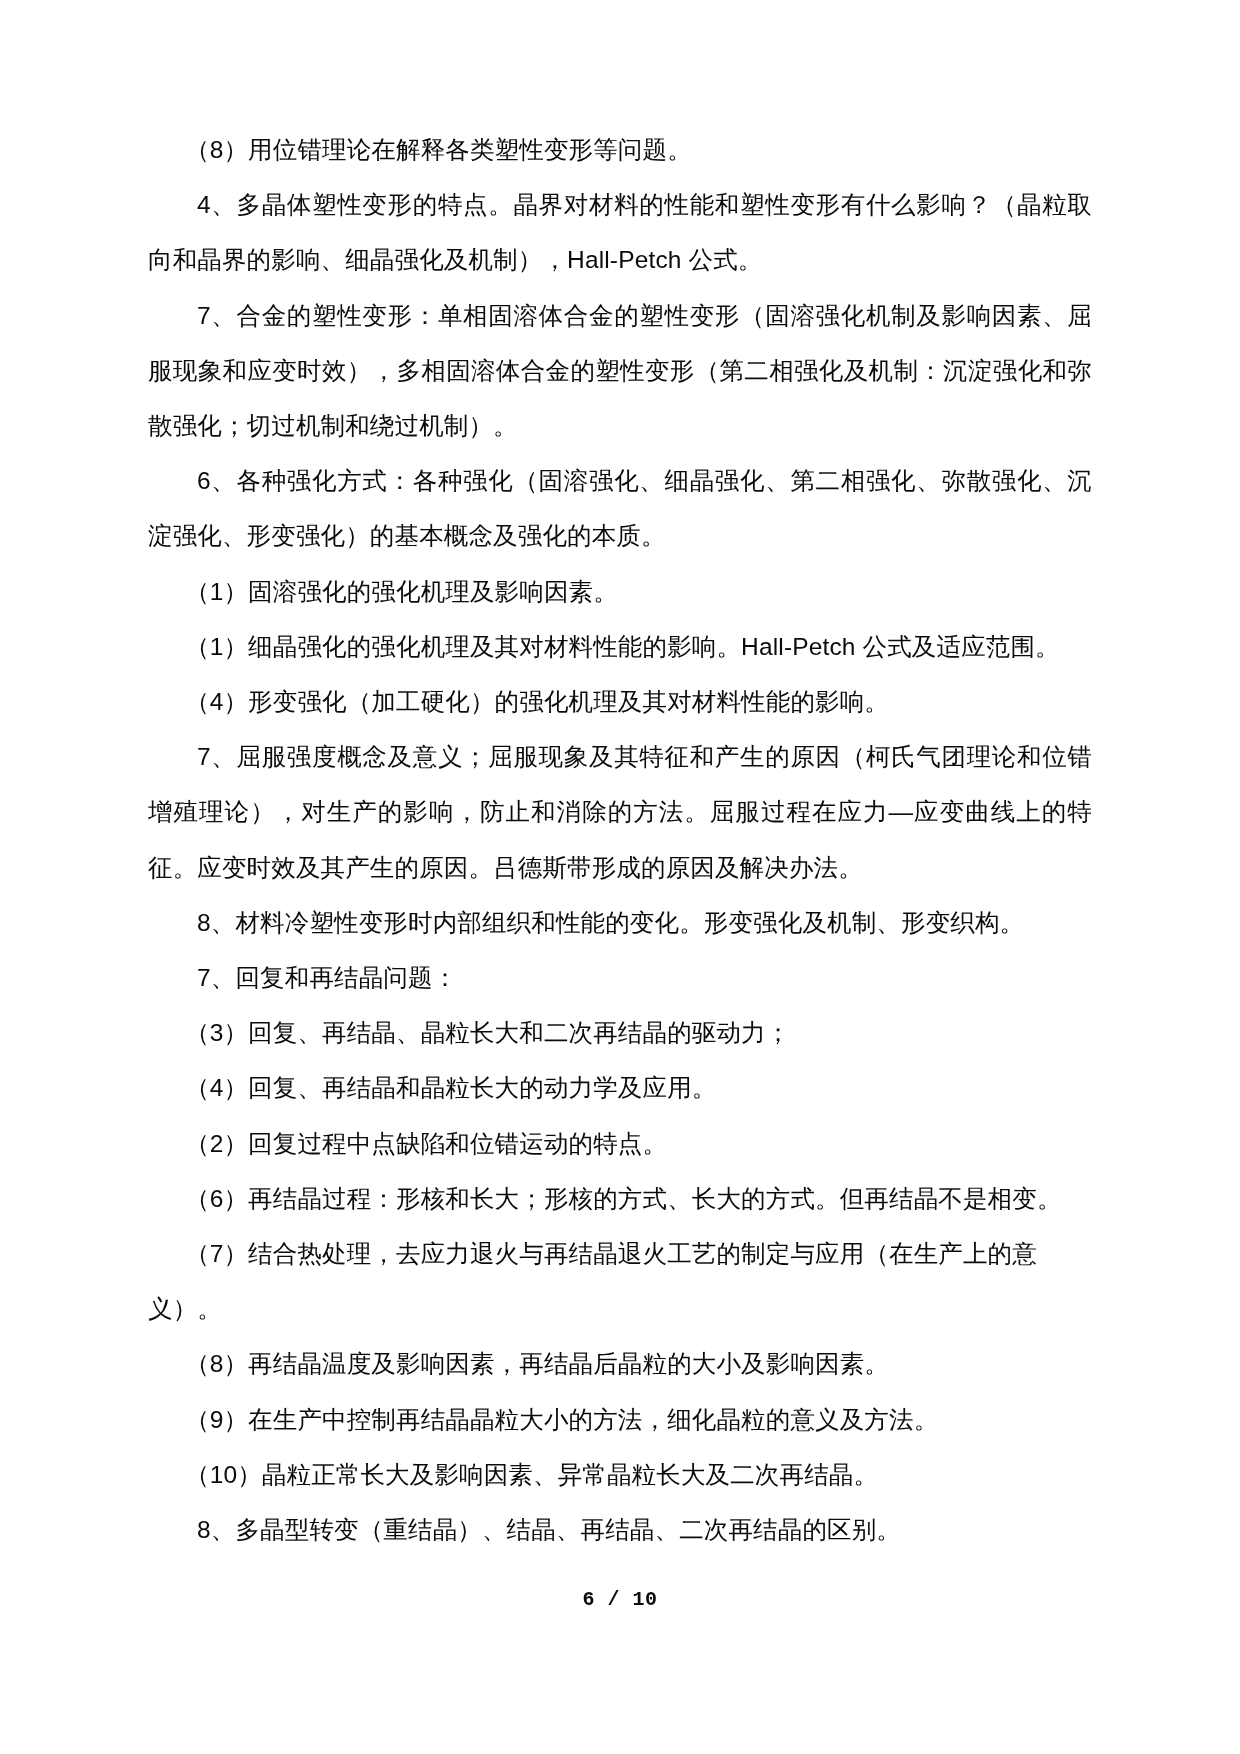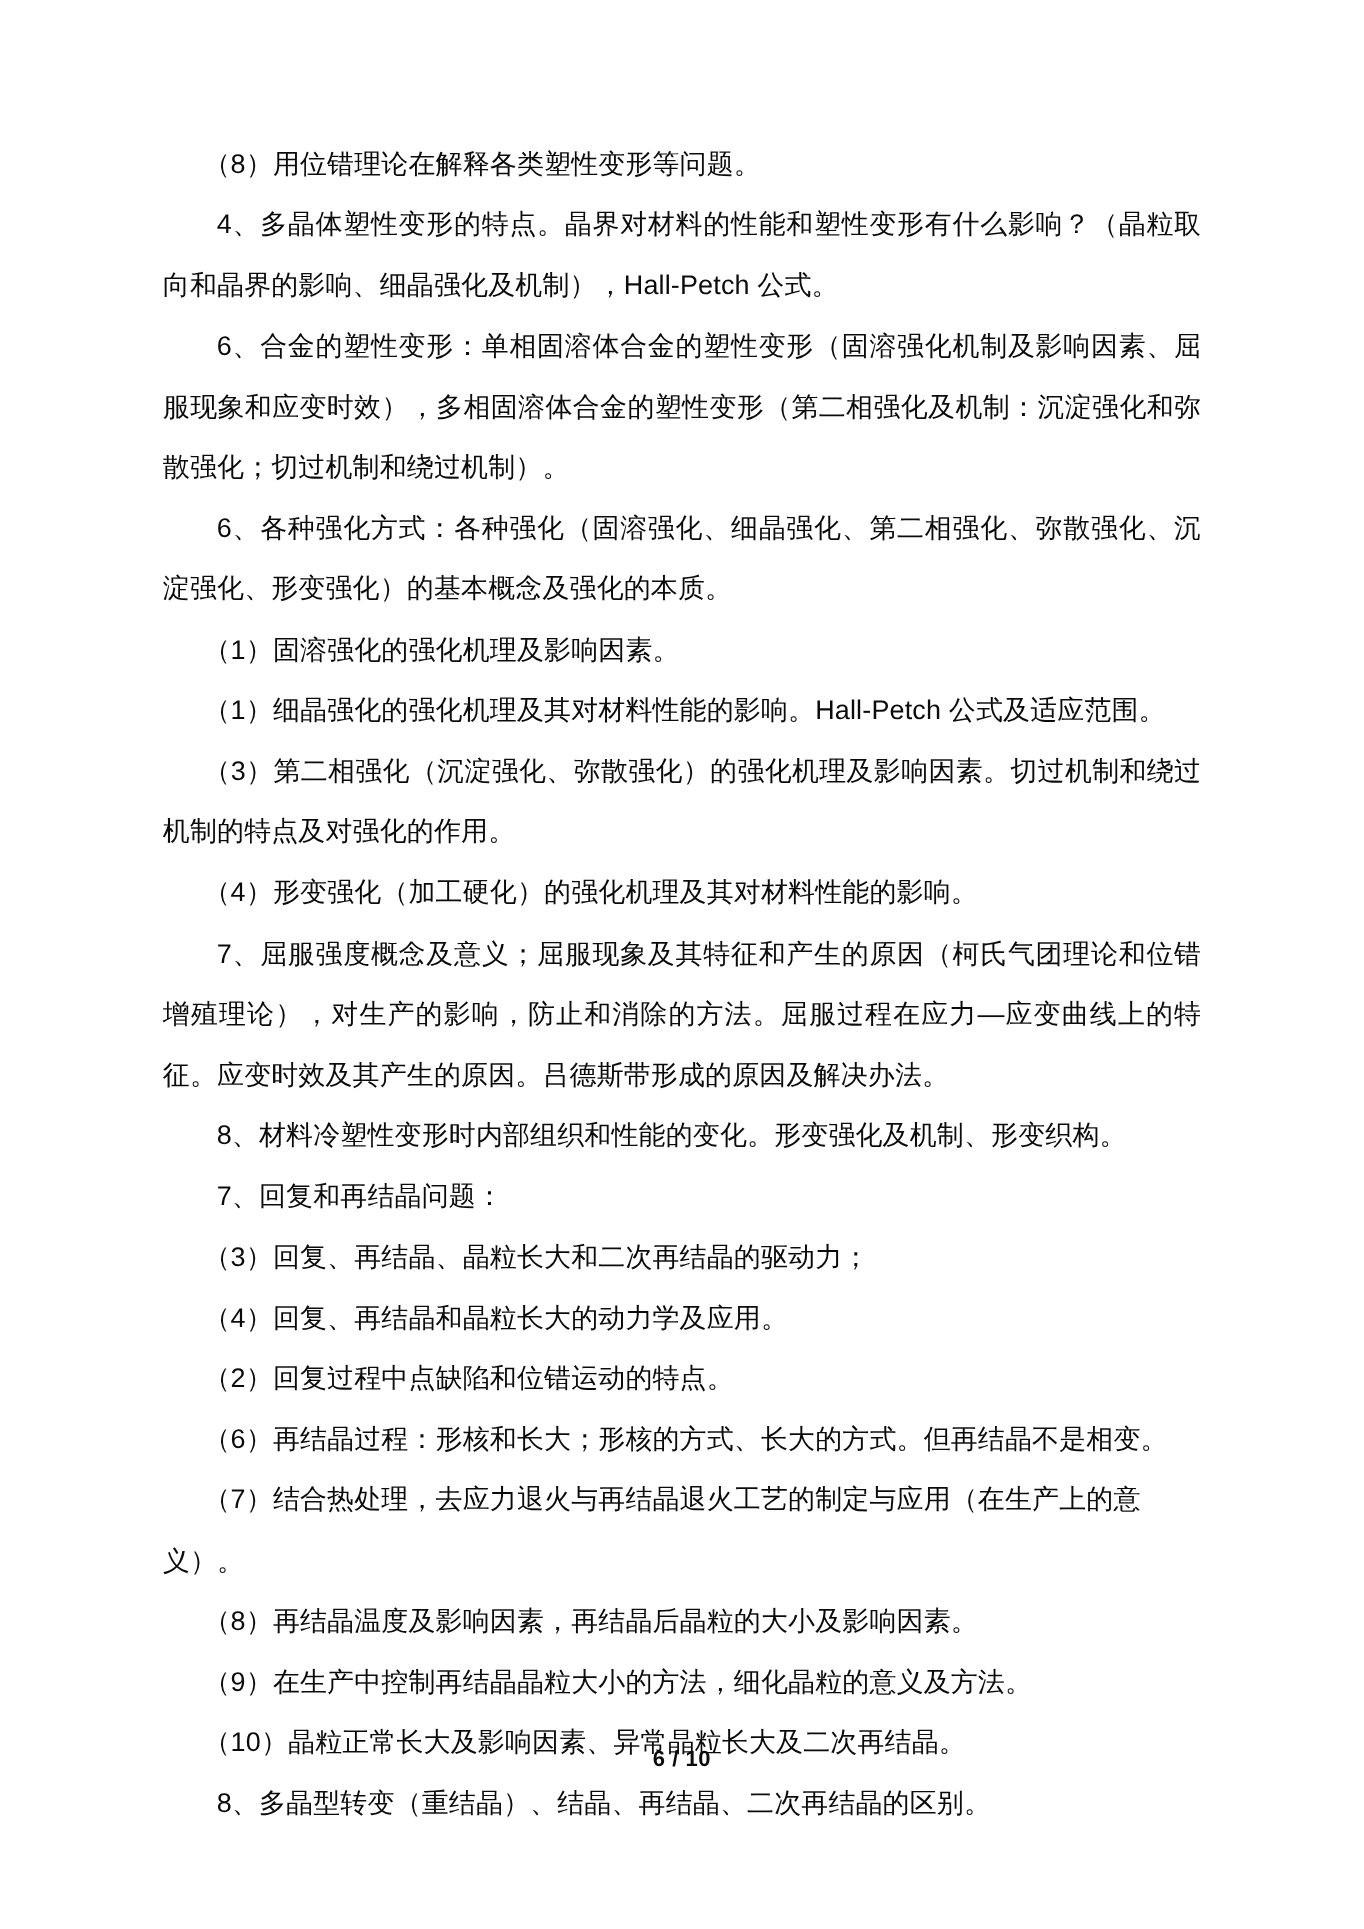--- a/index.html
+++ b/index.html
@@ -38,40 +38,39 @@
   p.ind1 { text-indent: 49px; }
   p.ind-sub { text-indent: 37px; }
   p.last { text-align: left; }
   .footer {
     position: absolute;
     left: 0;
     top: 1588px;
     width: 1240px;
     text-align: center;
     color: #0b0b0b;
-    font-family: Liberation Sans, sans-serif;
+    font-family: Liberation Mono, monospace;
     font-size: 20px;
     font-weight: bold;
     letter-spacing: 0.5px;
   }
 </style>
 </head>
 <body>
 
 <div class="page">
 
   <div class="content" id="body-container">
 
   <p class="line ind-sub last">（8）用位错理论在解释各类塑性变形等问题。</p>
       <p class="line ind1">4、多晶体塑性变形的特点。晶界对材料的性能和塑性变形有什么影响？（晶粒取向和晶界的影响、细晶强化及机制），Hall-Petch 公式。</p>
-      <p class="line ind1">6、合金的塑性变形：单相固溶体合金的塑性变形（固溶强化机制及影响因素、屈服现象和应变时效），多相固溶体合金的塑性变形（第二相强化及机制：沉淀强化和弥散强化；切过机制和绕过机制）。</p>
+      <p class="line ind1">7、合金的塑性变形：单相固溶体合金的塑性变形（固溶强化机制及影响因素、屈服现象和应变时效），多相固溶体合金的塑性变形（第二相强化及机制：沉淀强化和弥散强化；切过机制和绕过机制）。</p>
       <p class="line ind1">6、各种强化方式：各种强化（固溶强化、细晶强化、第二相强化、弥散强化、沉淀强化、形变强化）的基本概念及强化的本质。</p>
       <p class="line ind-sub last">（1）固溶强化的强化机理及影响因素。</p>
       <p class="line ind-sub last">（1）细晶强化的强化机理及其对材料性能的影响。Hall-Petch 公式及适应范围。</p>
-      <p class="line ind-sub">（3）第二相强化（沉淀强化、弥散强化）的强化机理及影响因素。切过机制和绕过机制的特点及对强化的作用。</p>
       <p class="line ind-sub last">（4）形变强化（加工硬化）的强化机理及其对材料性能的影响。</p>
       <p class="line ind1">7、屈服强度概念及意义；屈服现象及其特征和产生的原因（柯氏气团理论和位错增殖理论），对生产的影响，防止和消除的方法。屈服过程在应力—应变曲线上的特征。应变时效及其产生的原因。吕德斯带形成的原因及解决办法。</p>
       <p class="line ind1 last">8、材料冷塑性变形时内部组织和性能的变化。形变强化及机制、形变织构。</p>
       <p class="line ind1 last">7、回复和再结晶问题：</p>
       <p class="line ind-sub last">（3）回复、再结晶、晶粒长大和二次再结晶的驱动力；</p>
       <p class="line ind-sub last">（4）回复、再结晶和晶粒长大的动力学及应用。</p>
       <p class="line ind-sub last">（2）回复过程中点缺陷和位错运动的特点。</p>
       <p class="line ind-sub last">（6）再结晶过程：形核和长大；形核的方式、长大的方式。但再结晶不是相变。</p>
       <p class="line ind-sub last">（7）结合热处理，去应力退火与再结晶退火工艺的制定与应用（在生产上的意义）。</p>
       <p class="line ind-sub last">（8）再结晶温度及影响因素，再结晶后晶粒的大小及影响因素。</p>

